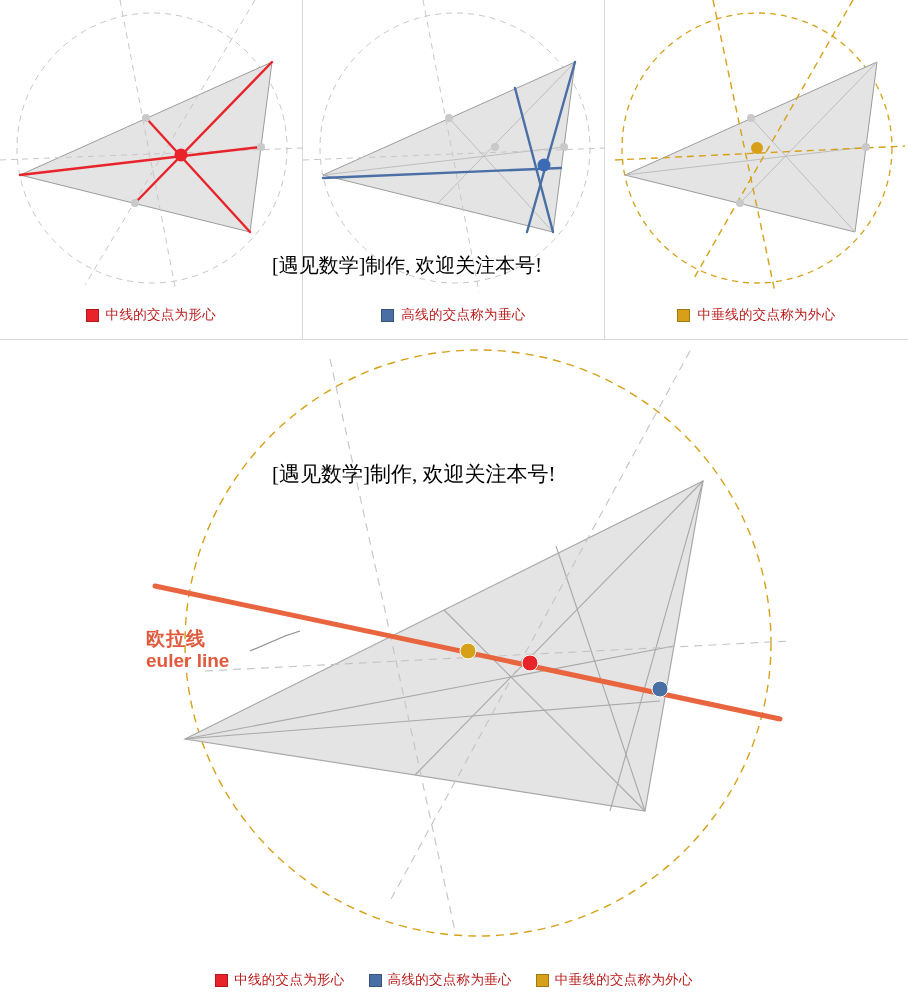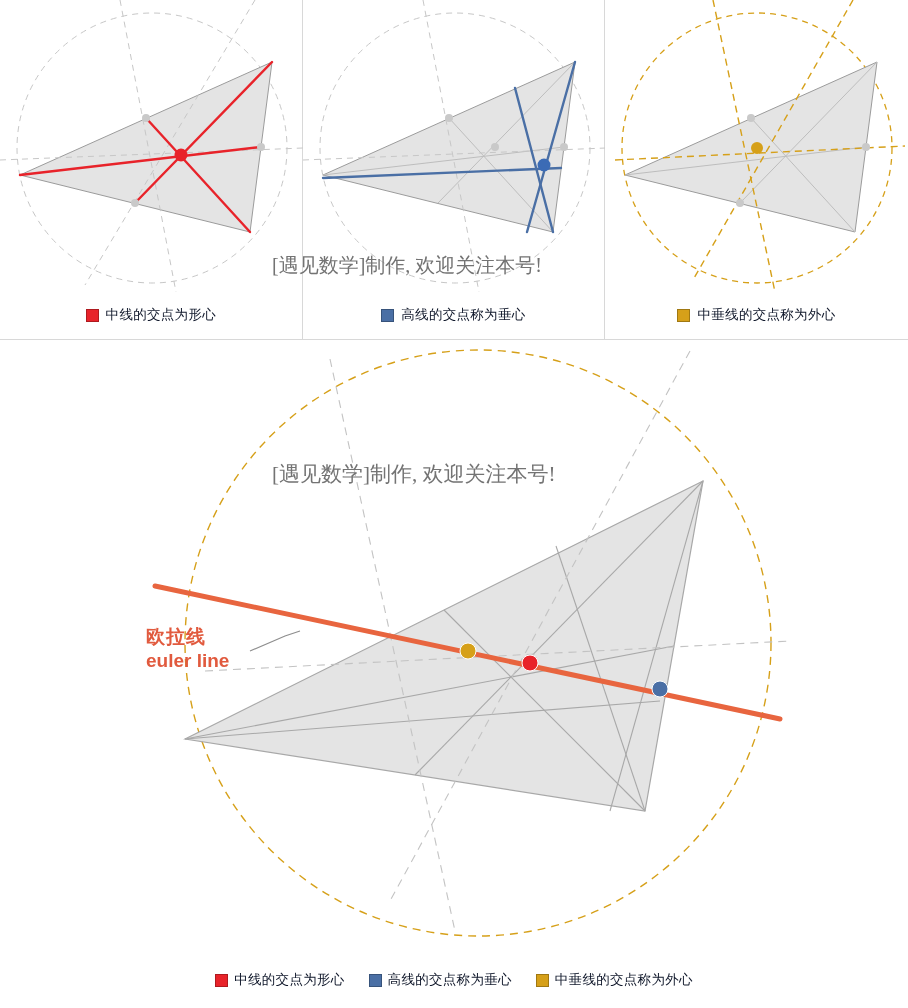--- a/index.html
+++ b/index.html
@@ -6,34 +6,34 @@
   body{width:908px;height:1008px;font-family:"Liberation Sans",sans-serif;color:#333;}
   .page{position:relative;width:908px;height:1008px;overflow:hidden;background:#fff;}
 
   
   .top-row{position:absolute;left:0;top:0;width:908px;height:340px;display:flex;}
   .panel{position:relative;width:302.6px;height:340px;border-right:1px solid #d8d8d8;border-bottom:1px solid #d8d8d8;box-sizing:border-box;background:#fff;}
   .panel:last-child{border-right:none;}
   .panel .fig{position:absolute;left:0;top:0;width:100%;height:292px;}
   .panel .caption{position:absolute;left:0;top:295px;width:100%;height:40px;display:flex;align-items:center;justify-content:center;gap:7px;}
   .swatch{width:13px;height:13px;display:inline-block;border:1px solid rgba(0,0,0,.25);box-sizing:border-box;}
-  .cap-text{font-size:13.5px;color:#0f172a;font-family:"Liberation Sans",sans-serif;letter-spacing:.3px;}
+  .cap-text{font-size:13.5px;color:#b91c1c;font-family:"Liberation Sans",sans-serif;letter-spacing:.3px;}
 
   
-  .wm{position:absolute;color:#737373;font-family:"Liberation Serif",serif;white-space:nowrap;pointer-events:none;}
+  .wm{position:absolute;color:#000000;font-family:"Liberation Serif",serif;white-space:nowrap;pointer-events:none;}
   .wm-top{left:272px;top:252px;font-size:20px;}
   .wm-main{left:272px;top:460px;font-size:21px;}
 
   
   .main-fig{position:absolute;left:0;top:341px;width:908px;height:600px;}
   .main-caption{position:absolute;left:0;top:965px;width:908px;height:30px;display:flex;align-items:center;justify-content:center;gap:8px;}
   .main-caption .grp{display:flex;align-items:center;gap:6px;margin:0 8px;}
 
   .euler-label{position:absolute;left:146px;top:628px;color:#e15a3e;font-weight:bold;line-height:1.15;}
-  .euler-label .cn{font-size:19px;font-family:Liberation Mono, monospace;letter-spacing:1px;}
+  .euler-label .cn{font-size:19px;font-family:Liberation Sans, sans-serif;letter-spacing:1px;}
   .euler-label .en{font-size:19px;font-family:Liberation Sans, sans-serif;font-style:normal;}
 
   svg{display:block;overflow:visible;}
 </style>
 </head>
 <body>
 
 <div class="page">
 
   <div class="top-row">

